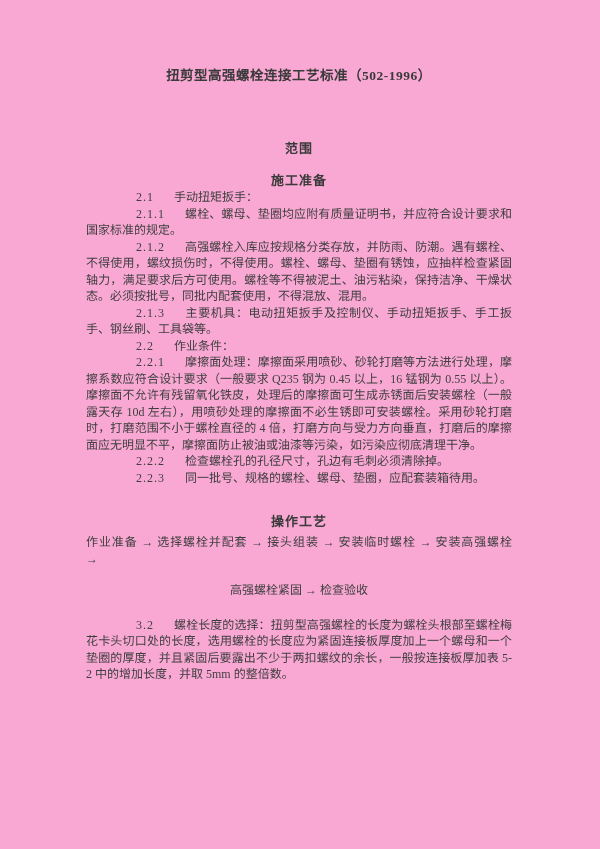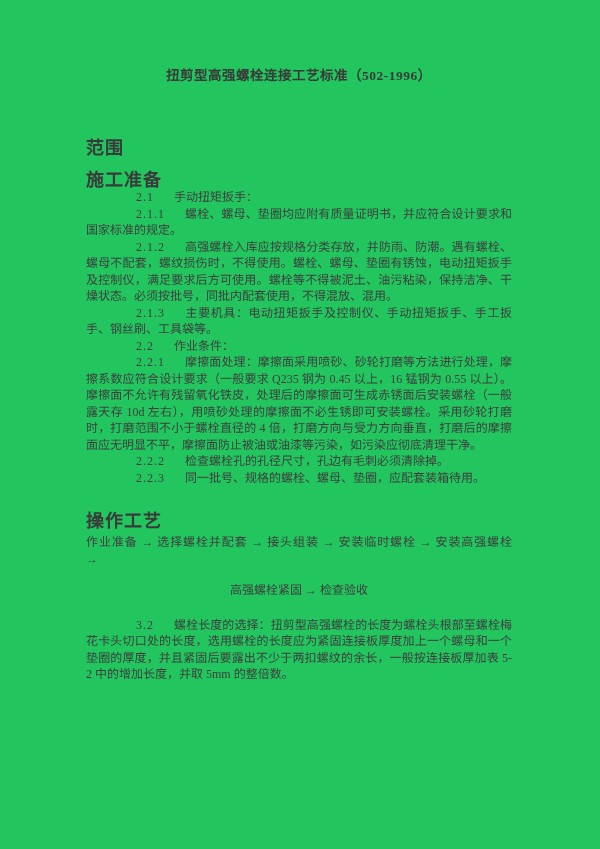--- a/index.html
+++ b/index.html
@@ -8,39 +8,39 @@
     width: 600px;
     height: 849px;
     font-family: "Liberation Serif", "DejaVu Serif", serif;
     color: #3f3f3f;
     overflow: hidden;
   }
   .page {
     position: relative;
     width: 600px;
     height: 849px;
-    background: #22c55e;
+    background: #f9a8d4;
     padding-top: 68px;
   }
   .content {
     margin: 0 88px 0 86px; 
     font-size: 12px;
     line-height: 16.5px;
   }
   .doc-title {
     text-align: center;
     font-size: 13.5px;
     font-weight: bold;
     line-height: 16px;
     color: #3a3a3a;
     letter-spacing: 0.5px;
   }
   .section-heading {
-    text-align: left;
-    font-size: 18px;
+    text-align: center;
+    font-size: 13px;
     font-weight: bold;
     line-height: 17px;
     color: #3a3a3a;
     letter-spacing: 1px;
   }
   .mt-scope { margin-top: 56px; }
   .mt-prep  { margin-top: 15px; }
   .mt-op    { margin-top: 27px; }
   .para {
     text-align: justify;
@@ -71,21 +71,21 @@
   <div class="content">
 
     <div class="doc-title">扭剪型高强螺栓连接工艺标准（502-1996）</div>
 
     <div class="section-heading mt-scope">范围</div>
 
     <div class="section-heading mt-prep">施工准备</div>
 
     <p class="npara"><span class="num">2.1</span><span>手动扭矩扳手：</span></p>
     <p class="npara"><span class="num">2.1.1</span><span>螺栓、螺母、垫圈均应附有质量证明书，并应符合设计要求和国家标准的规定。</span></p>
-    <p class="npara"><span class="num">2.1.2</span><span>高强螺栓入库应按规格分类存放，并防雨、防潮。遇有螺栓、螺母不配套，螺纹损伤时，不得使用。螺栓、螺母、垫圈有锈蚀，电动扭矩扳手及控制仪，满足要求后方可使用。螺栓等不得被泥土、油污粘染，保持洁净、干燥状态。必须按批号，同批内配套使用，不得混放、混用。</span></p>
+    <p class="npara"><span class="num">2.1.2</span><span>高强螺栓入库应按规格分类存放，并防雨、防潮。遇有螺栓、不得使用，螺纹损伤时，不得使用。螺栓、螺母、垫圈有锈蚀，应抽样检查紧固轴力，满足要求后方可使用。螺栓等不得被泥土、油污粘染，保持洁净、干燥状态。必须按批号，同批内配套使用，不得混放、混用。</span></p>
     <p class="npara"><span class="num">2.1.3</span><span>主要机具：电动扭矩扳手及控制仪、手动扭矩扳手、手工扳手、钢丝刷、工具袋等。</span></p>
     <p class="npara"><span class="num">2.2</span><span>作业条件：</span></p>
     <p class="npara"><span class="num">2.2.1</span><span>摩擦面处理：摩擦面采用喷砂、砂轮打磨等方法进行处理，摩擦系数应符合设计要求（一般要求 Q235 钢为 0.45 以上，16 锰钢为 0.55 以上）。摩擦面不允许有残留氧化铁皮，处理后的摩擦面可生成赤锈面后安装螺栓（一般露天存 10d 左右），用喷砂处理的摩擦面不必生锈即可安装螺栓。采用砂轮打磨时，打磨范围不小于螺栓直径的 4 倍，打磨方向与受力方向垂直，打磨后的摩擦面应无明显不平，摩擦面防止被油或油漆等污染，如污染应彻底清理干净。</span></p>
     <p class="npara"><span class="num">2.2.2</span><span>检查螺栓孔的孔径尺寸，孔边有毛刺必须清除掉。</span></p>
     <p class="npara"><span class="num">2.2.3</span><span>同一批号、规格的螺栓、螺母、垫圈，应配套装箱待用。</span></p>
 
     <div class="section-heading mt-op">操作工艺</div>
 
 
     <div class="flow-line1">作业准备 → 选择螺栓并配套 → 接头组装 → 安装临时螺栓 → 安装高强螺栓</div>

